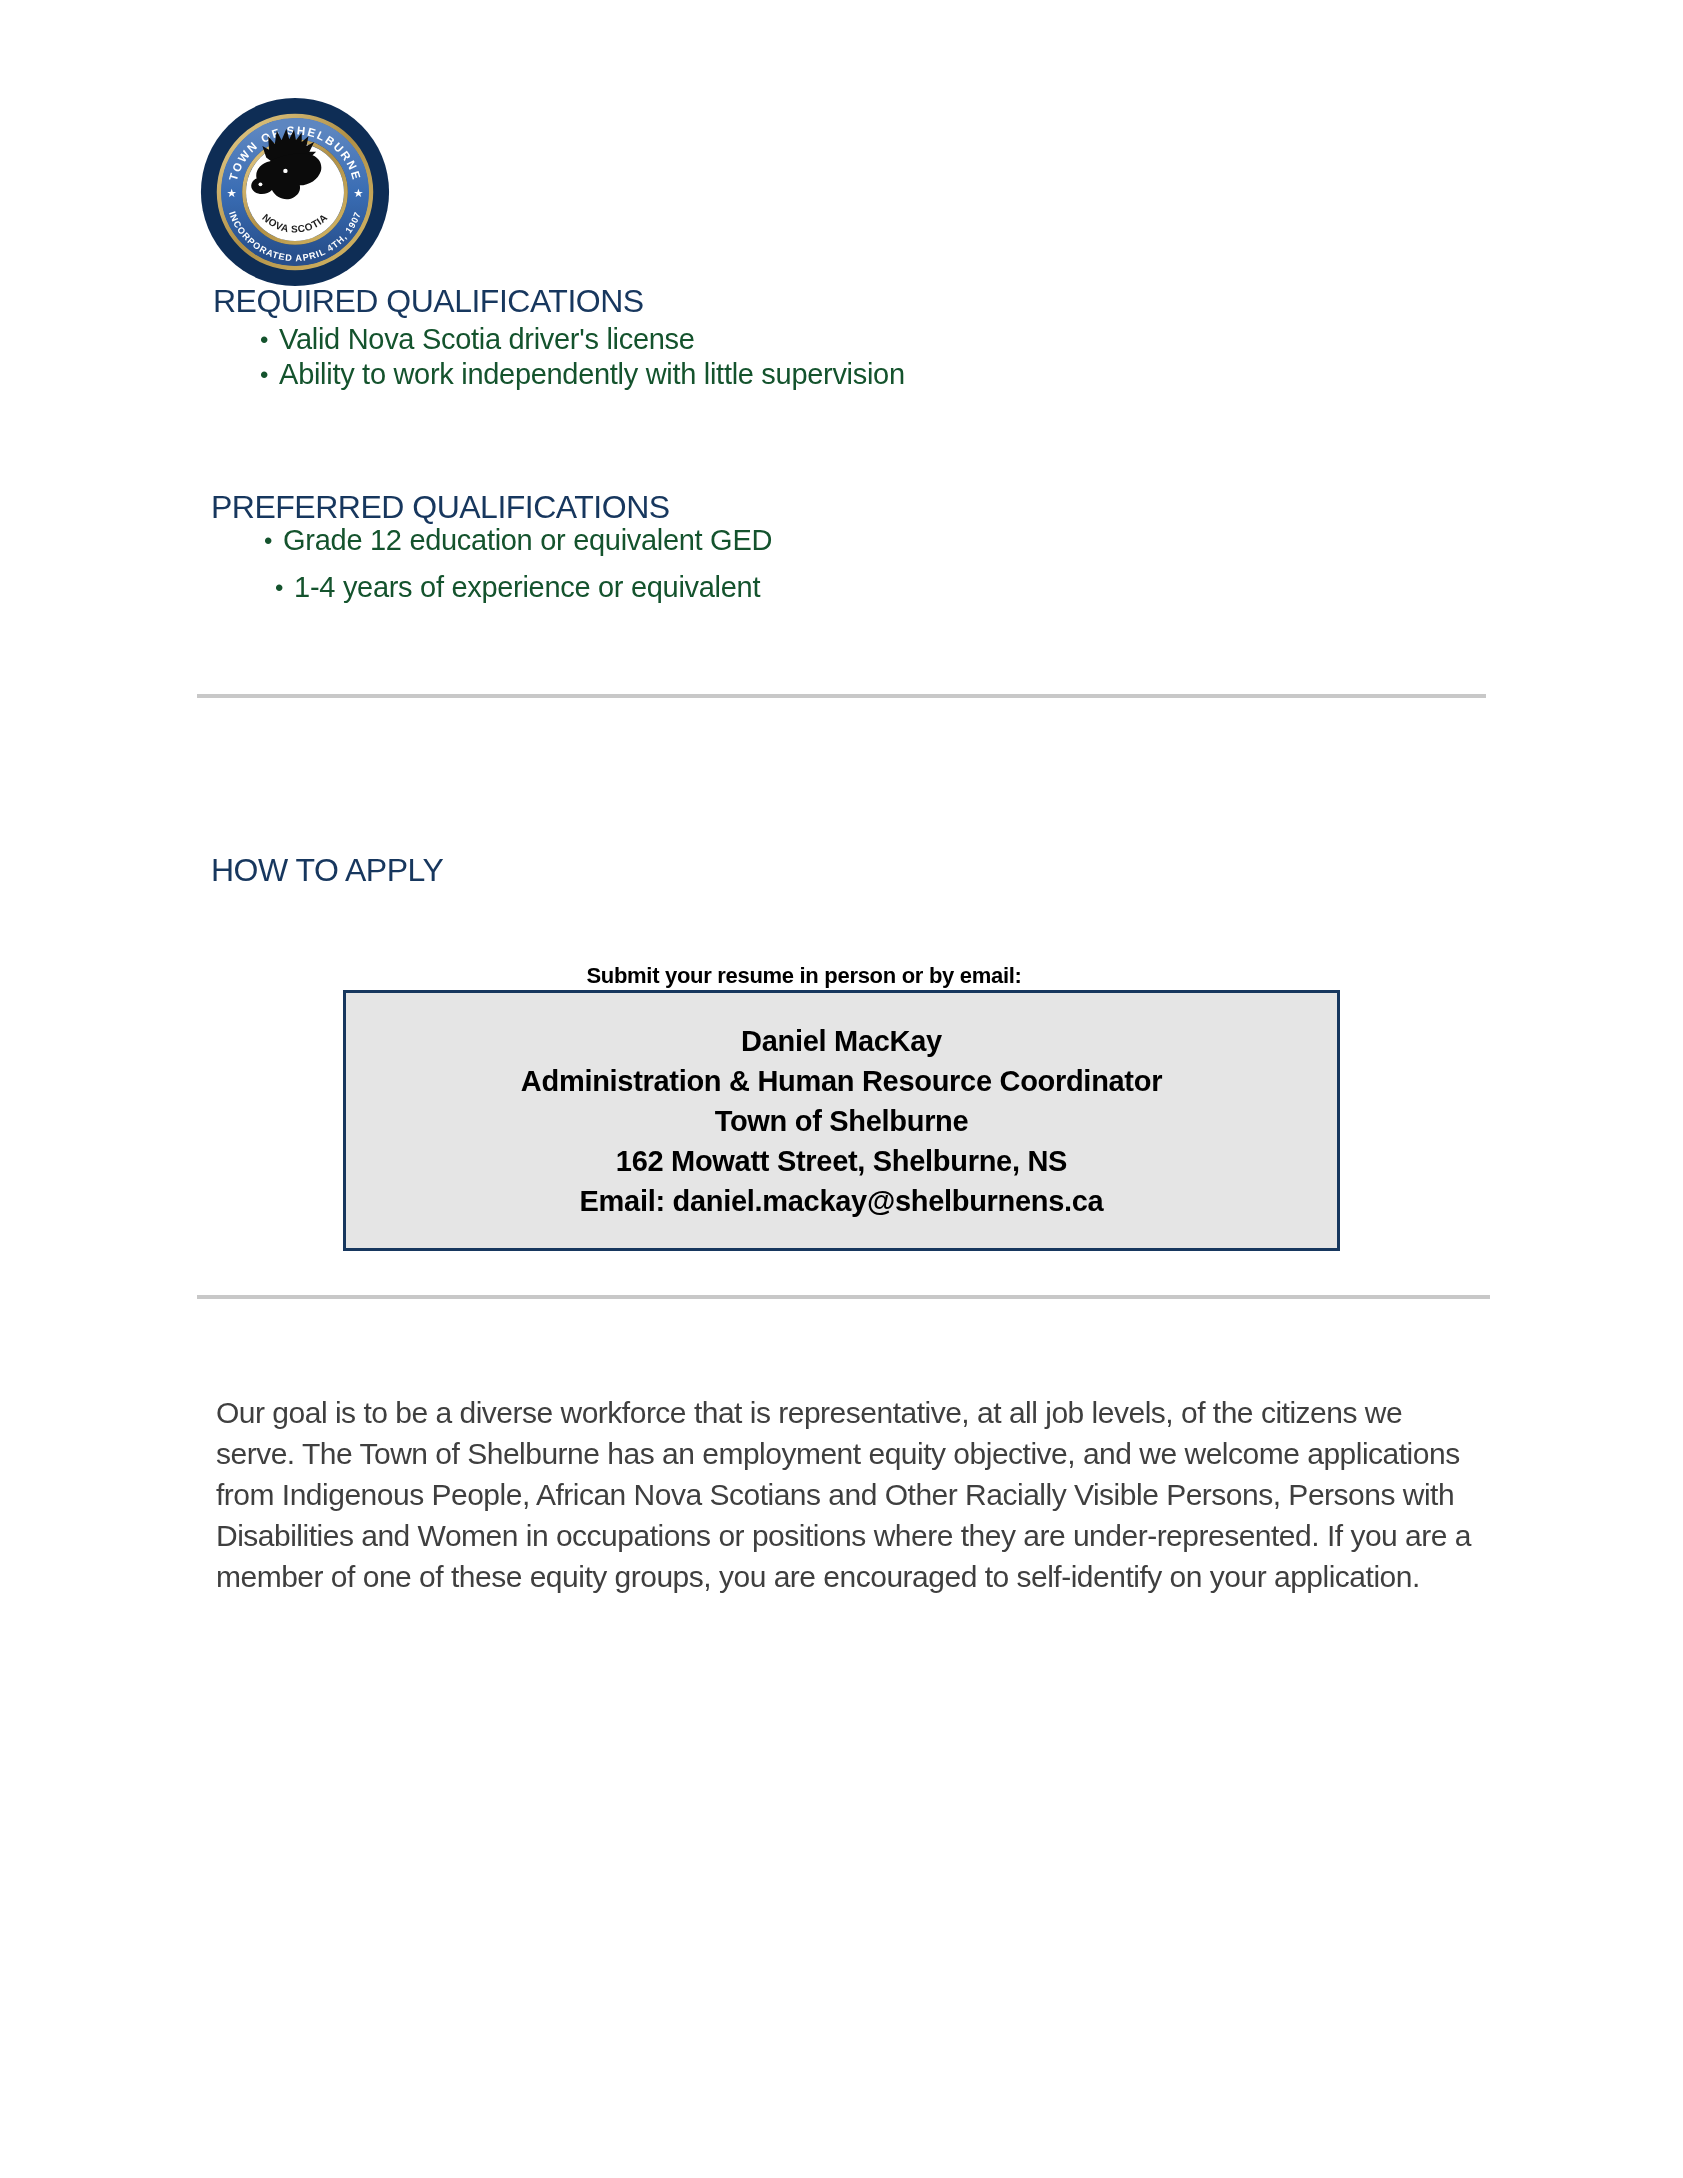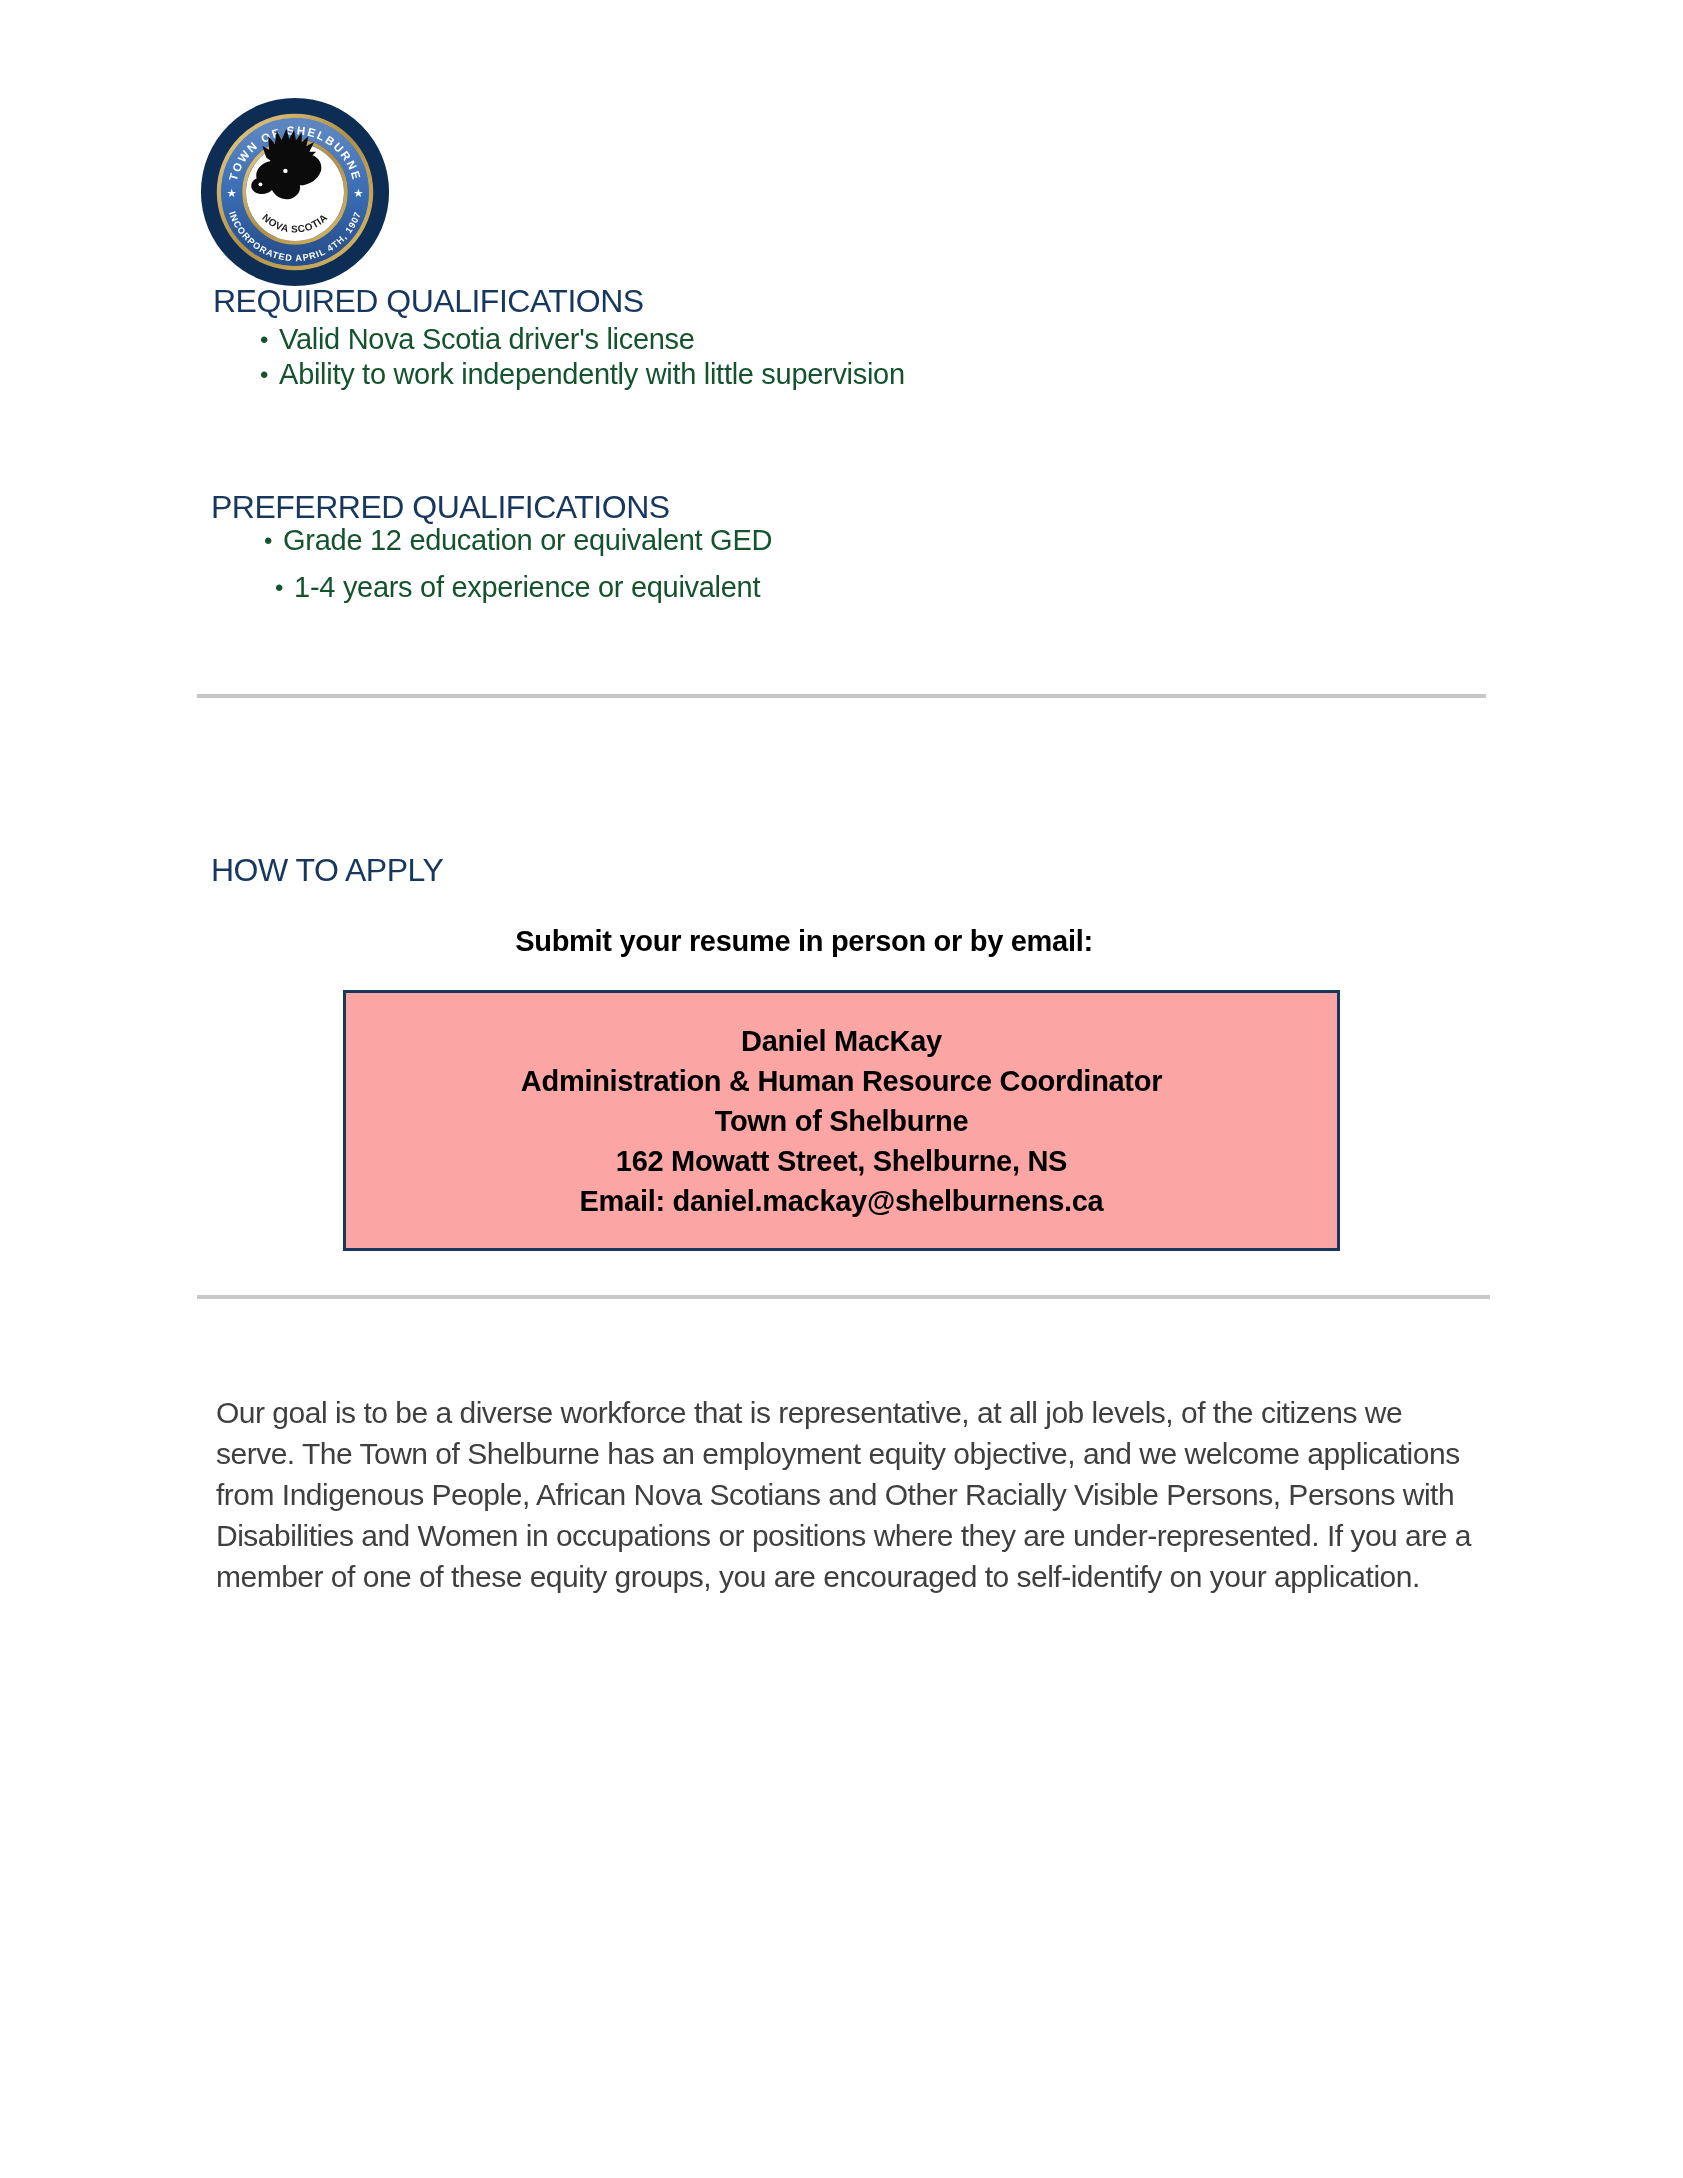--- a/index.html
+++ b/index.html
@@ -21,27 +21,27 @@
     font-size:29px; color:#14532d; letter-spacing:-0.3px; white-space:nowrap;
   }
   .bullets li::before { content:"\2022"; font-size:24px; margin-right:11px; vertical-align:1px; }
   #req-list  { left:260px; top:322px; line-height:35px; }
   #pref-list { left:264px; top:524px; }
   #pref-list li + li { margin-top:14px; padding-left:11px; }
   .rule { position:absolute; height:4px; background:#c8c8c8; }
   #rule-1 { left:197px; top:694px;  width:1289px; }
   #rule-2 { left:197px; top:1295px; width:1293px; }
   .submit-line {
-    position:absolute; left:0; top:925px; width:1608px; margin:0;
-    text-align:center; font-size:29px; font-weight:bold; color:#000000;
+    position:absolute; left:0; top:963px; width:1608px; margin:0;
+    text-align:center; font-size:22px; font-weight:bold; color:#000000;
     letter-spacing:-0.3px;
   }
   .contact-box {
     position:absolute; left:343px; top:990px; width:997px; height:261px;
-    box-sizing:border-box; background:#fca5a5; border:3px solid #17375e;
+    box-sizing:border-box; background:#e5e5e5; border:3px solid #17375e;
     display:flex; flex-direction:column; justify-content:center;
     text-align:center; font-size:29px; font-weight:bold; color:#000000;
     line-height:40px; letter-spacing:-0.3px;
   }
   .equity {
     position:absolute; left:216px; top:1392px; width:1270px; margin:0;
     font-size:30px; line-height:41px; color:#3f3f3f; letter-spacing:-0.5px;
   }
 </style>
 </head>

